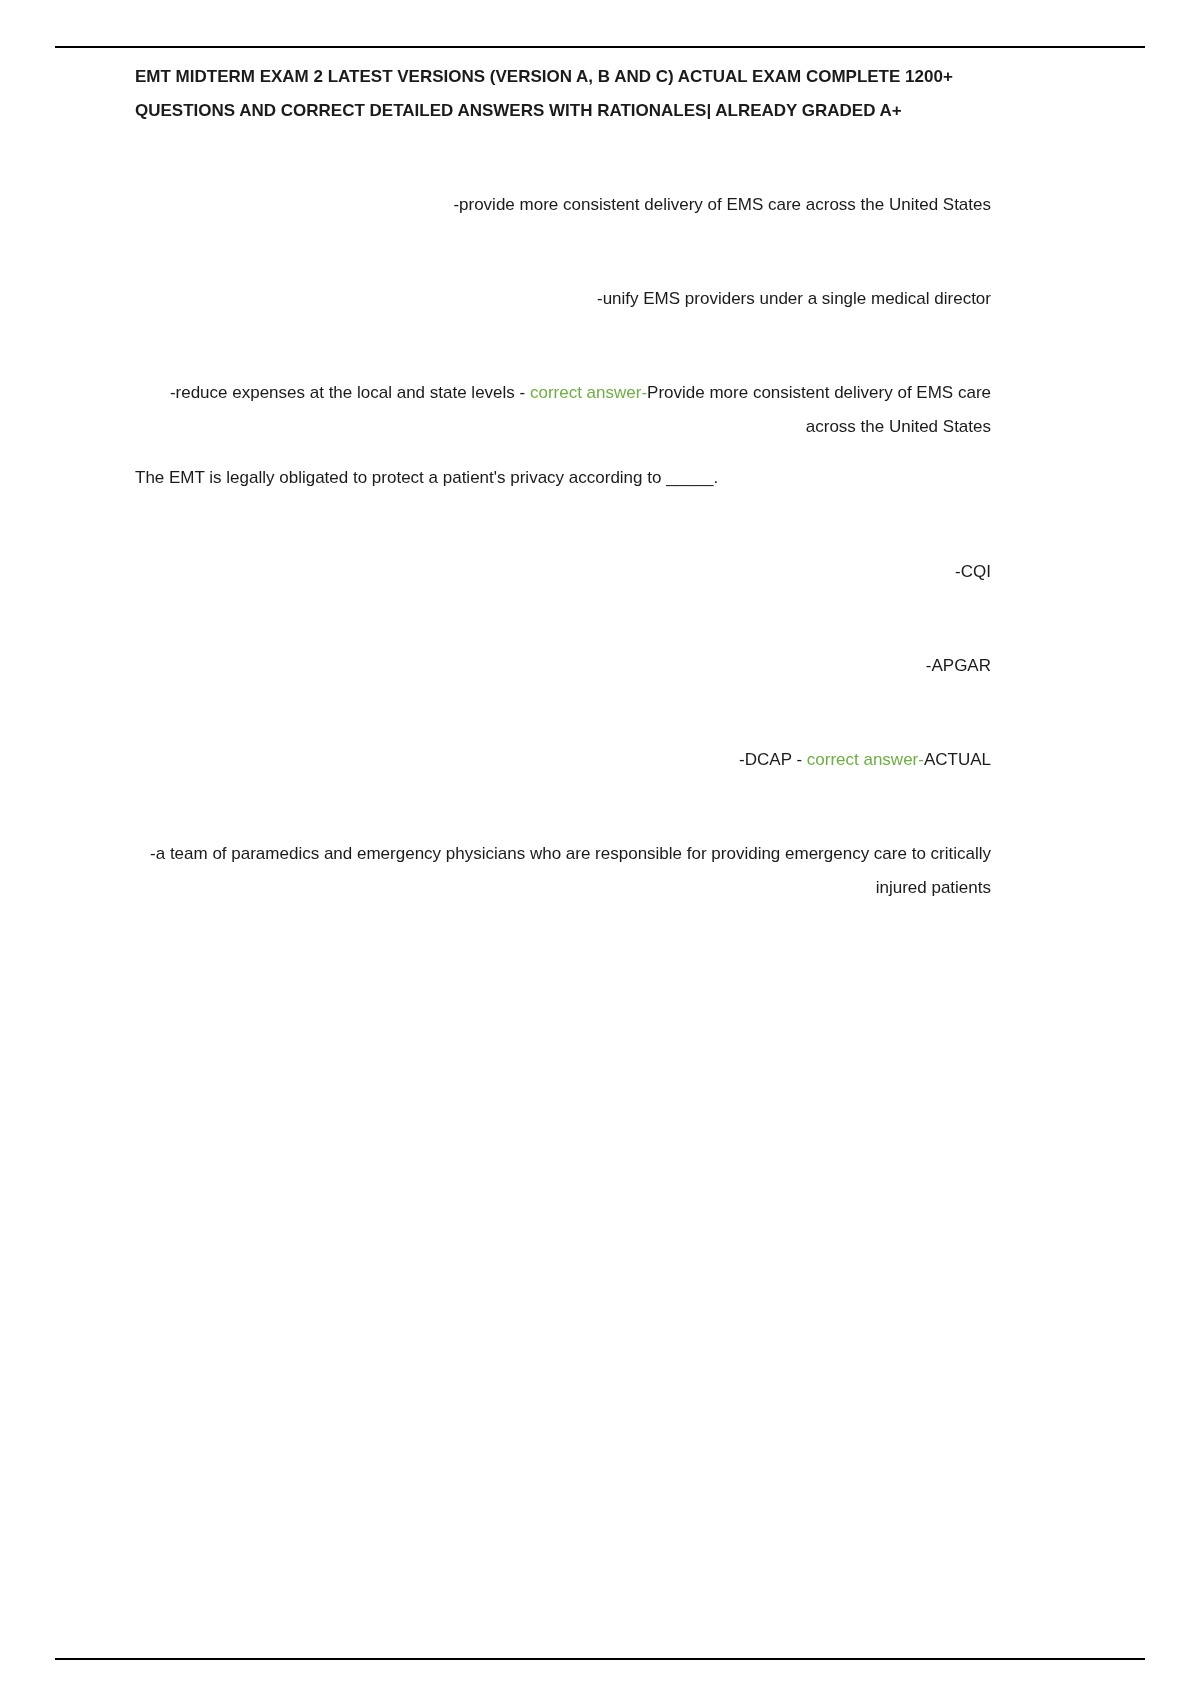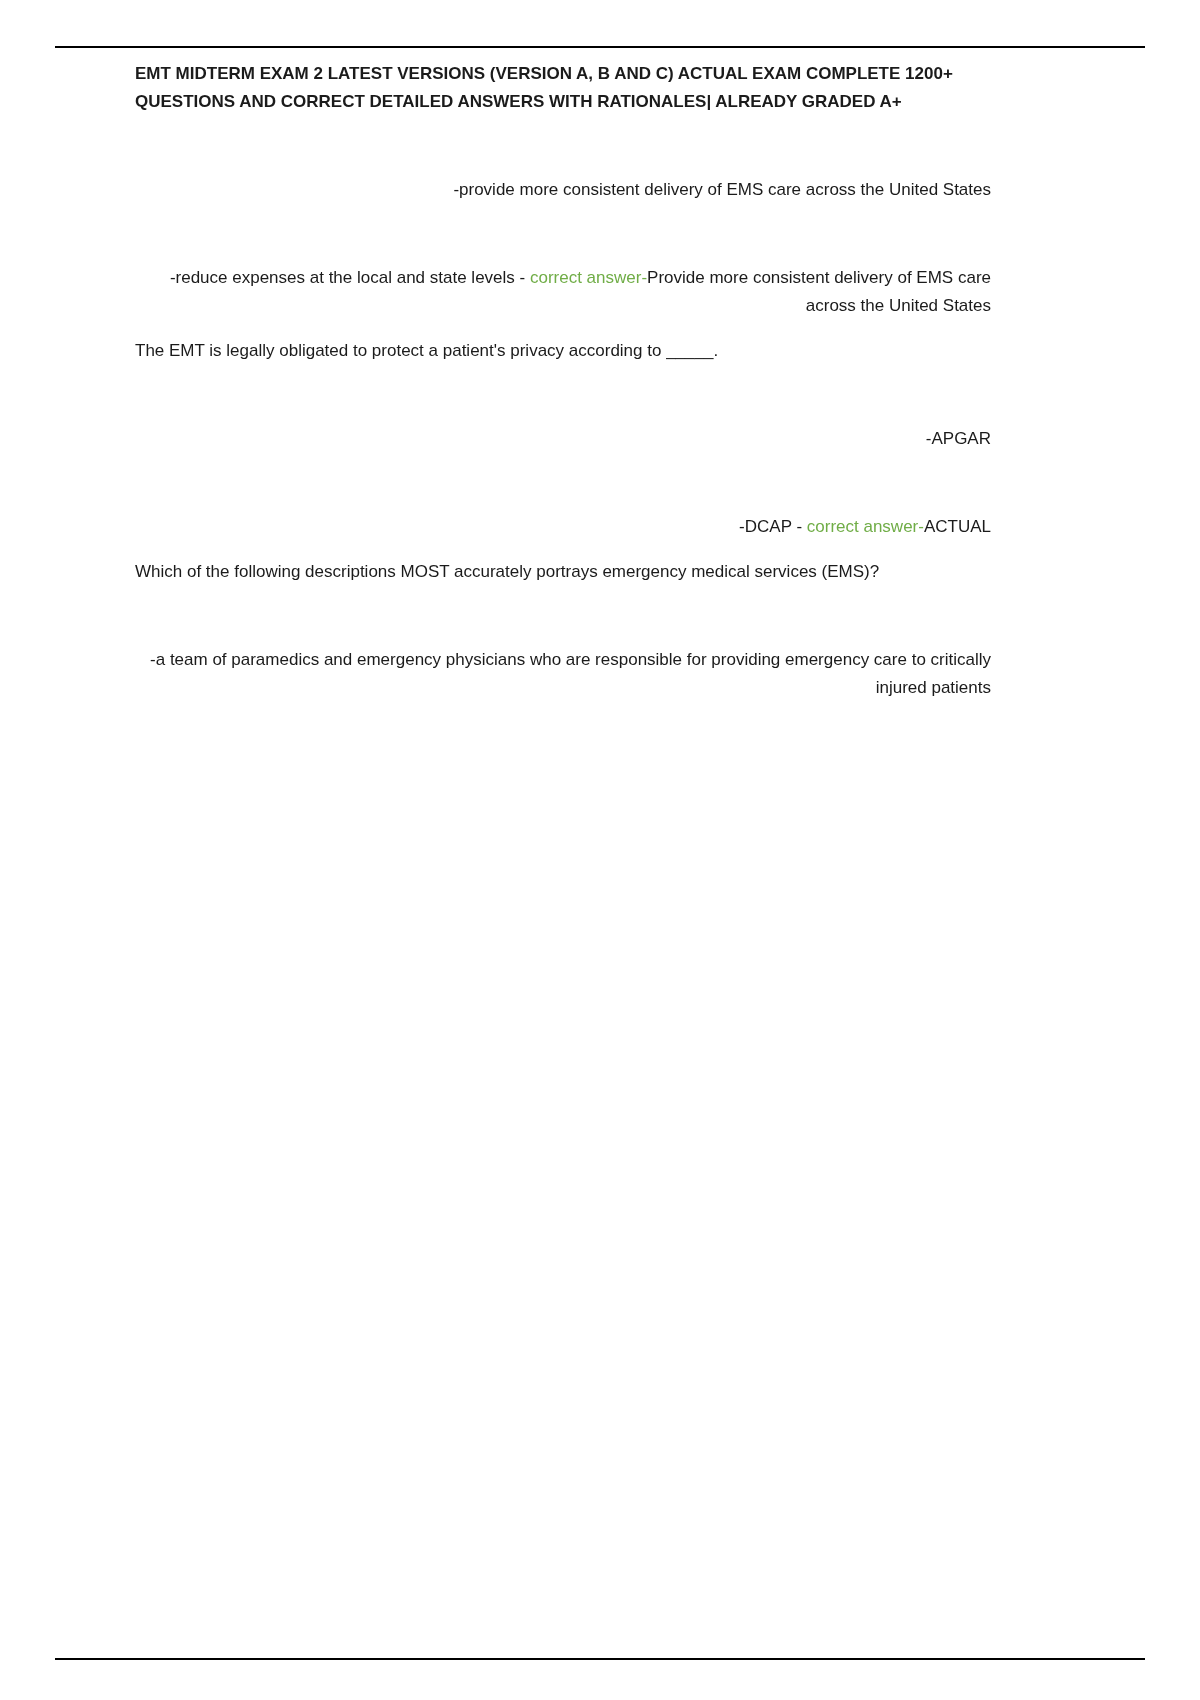--- a/index.html
+++ b/index.html
@@ -27,21 +27,21 @@
   .rule-bottom { top: 1658px; }
   .content {
     position: absolute;
     left: 135px;
     top: 60px;
     width: 856px;
   }
   .content p {
     margin: 0;
     font-size: 17px;
-    line-height: 28px;
+    line-height: 34px;
   }
   .doc-title {
     font-weight: bold;
     line-height: 28px;
   }
   .mt-title-gap { margin-top: 25px !important; }
   .mt-normal   { margin-top: 17px !important; }
   .mt-large    { margin-top: 60px !important; text-align: right; }
   .green {
     color: var(--green, #70ad47);
@@ -55,33 +55,34 @@
 
   <div class="rule rule-top"></div>
 
   <div class="content">
 
     <p class="doc-title">EMT MIDTERM EXAM 2 LATEST VERSIONS (VERSION A, B AND C) ACTUAL EXAM COMPLETE 1200+ QUESTIONS AND CORRECT DETAILED ANSWERS WITH RATIONALES| ALREADY GRADED A+</p>
 
 
     <p class="mt-large">-provide more consistent delivery of EMS care across the United States</p>
 
+    <p class="mt-large">-unify EMS providers under a single medical director</p>
 
 
     <p class="mt-large"><span>-reduce expenses at the local and state levels - </span><span class="green">correct answer-</span><span>Provide more consistent delivery of EMS care across the United States</span></p>
 
     <p class="mt-normal">The EMT is legally obligated to protect a patient's privacy according to _____.</p>
 
 
+    <p class="mt-large">-CQI</p>
 
     <p class="mt-large">-APGAR</p>
 
     <p class="mt-large"><span>-DCAP - </span><span class="green">correct answer-</span><span>ACTUAL</span></p>
 
-    <p class="mt-normal">Which of the following descriptions MOST accurately portrays emergency medical services (EMS)?</p>
 
 
     <p class="mt-large">-a team of paramedics and emergency physicians who are responsible for providing emergency care to critically injured patients</p>
 
   </div>
 
   <div class="rule rule-bottom"></div>
 
 </div>
 

